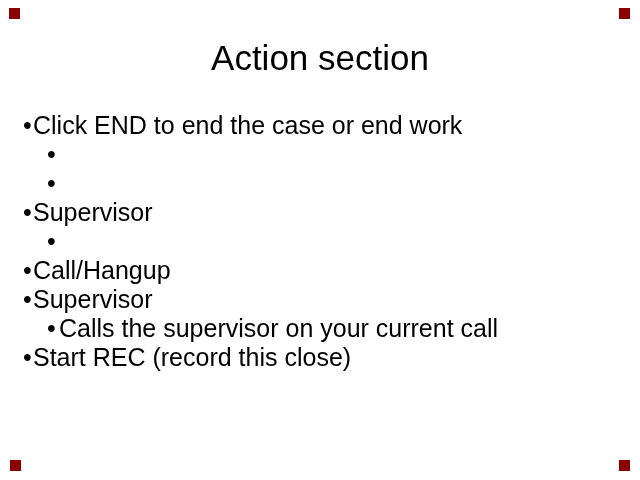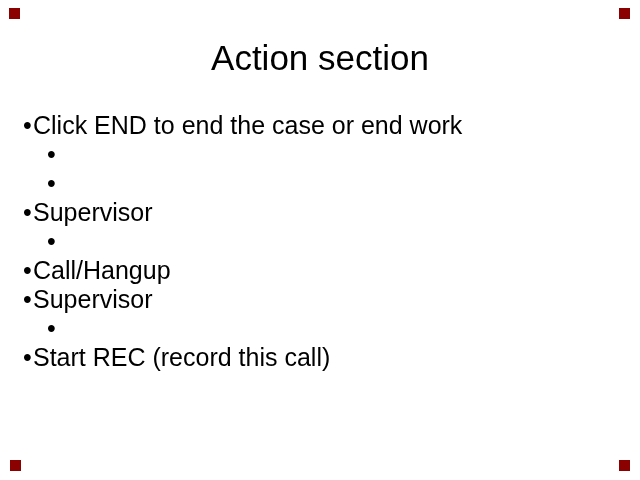--- a/index.html
+++ b/index.html
@@ -104,21 +104,22 @@
       <span>Call/Hangup</span>
     </div>
 
     <div class="line l1">
       <span class="bullet">•</span>
       <span>Supervisor</span>
     </div>
 
     <div class="line l2">
       <span class="bullet">•</span>
+      <span>Calls the supervisor on your current call</span>
     </div>
 
     <div class="line l1">
       <span class="bullet">•</span>
-      <span>Start REC (record this call)</span>
+      <span>Start REC (record this close)</span>
     </div>
 
   </div>
 </div>
 
 </body></html>

